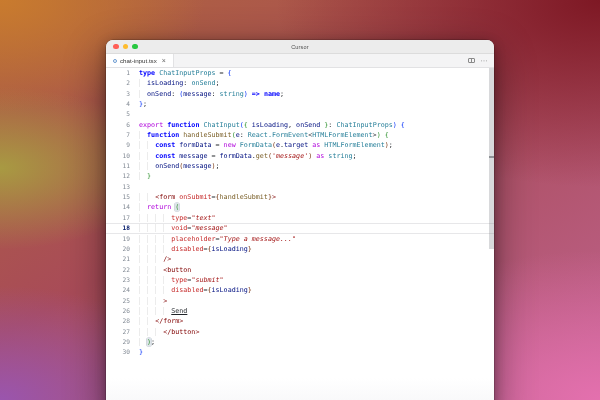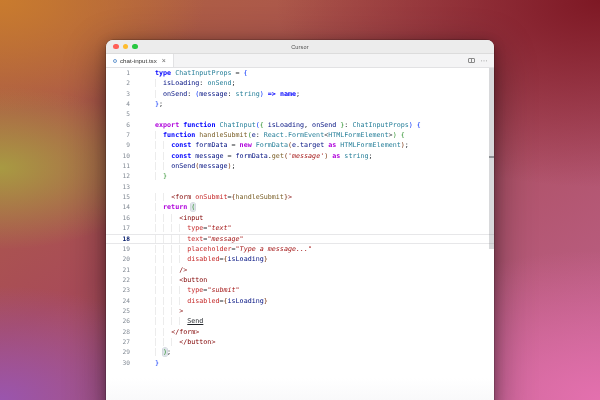--- a/index.html
+++ b/index.html
@@ -38,36 +38,36 @@
   .tab-actions { margin-left:auto; display:flex; align-items:center; gap:6px; padding-right:7px; }
   .split-icon { width:7px; height:5.5px; border:1px solid #8a8a8a; border-radius:1px; position:relative; display:block; }
   .split-divider { position:absolute; left:50%; top:0; bottom:0; width:1px; background:#8a8a8a; }
   .more-icon { font-size:7px; color:#737373; line-height:1; letter-spacing:-0.5px; }
 
   .editor {
     position:relative; height:calc(100% - 28px);
     background:linear-gradient(var(--ui-editor-bg) 88%, #f4f4f6);
     overflow:hidden;
   }
-  .line { display:flex; height:10.35px; position:relative;gap:16px; }
+  .line { display:flex; height:10.35px; position:relative; }
   .line.active { box-shadow: inset 0 1px 0 var(--ui-active-line-border), inset 0 -1px 0 var(--ui-active-line-border); }
   .ln {
     flex:none; width:24px; text-align:right; margin-right:9px;
     font-family:"DejaVu Sans Mono", monospace; font-size:6.2px; line-height:10.35px;
     color:var(--ui-line-number);
   }
   .line.active .ln { color:var(--ui-line-number-active); font-weight:bold; }
   .code {
     white-space:pre; font-family:"DejaVu Sans Mono", monospace;
     font-size:6.7px; line-height:10.35px; color:var(--syntax-punctuation);
   }
   .ig { box-shadow: inset 1px 0 0 var(--ui-indent-guide); }
 
   .ks { color:var(--syntax-keyword-storage); font-weight:bold; }
-  .kc { color:var(--syntax-keyword-control); font-weight:bold; }
+  .kc { color:var(--syntax-keyword-control); font-weight:normal; }
   .ty { color:var(--syntax-type-name); }
   .va { color:var(--syntax-variable-name); }
   .fn { color:var(--syntax-function-name); }
   .st { color:var(--syntax-string-literal);font-style:italic; }
   .tg { color:var(--syntax-jsx-tag); }
   .at { color:var(--syntax-jsx-attribute); }
   .pu { color:var(--syntax-punctuation); }
   .b1 { color:var(--syntax-bracket-level-1); }
   .b2 { color:var(--syntax-bracket-level-2); }
   .b3 { color:var(--syntax-bracket-level-3); }
@@ -159,30 +159,26 @@
           </div>
           <div class="line">
             <span class="ln">15</span>
             <span class="code"><span class="ig">  </span><span class="ig">  </span><span class="tg">&lt;form</span><span class="pu"> </span><span class="at">onSubmit</span><span class="pu">=</span><span class="b3">{</span><span class="fn">handleSubmit</span><span class="b3">}</span><span class="tg">&gt;</span></span>
           </div>
           <div class="line">
             <span class="ln">14</span>
             <span class="code"><span class="ig">  </span><span class="kc">return</span><span class="pu"> </span><span class="b2 hl">(</span></span>
           </div>
           <div class="line">
-            <span class="ln">16</span>
-            <span class="code"><span class="ig">  </span><span class="ig">  </span><span class="ig">  </span><span class="tg">&lt;input</span></span>
-          </div>
-          <div class="line">
             <span class="ln">17</span>
             <span class="code"><span class="ig">  </span><span class="ig">  </span><span class="ig">  </span><span class="ig">  </span><span class="at">type</span><span class="pu">=</span><span class="st">"text"</span></span>
           </div>
           <div class="line active">
             <span class="ln">18</span>
-            <span class="code"><span class="ig">  </span><span class="ig">  </span><span class="ig">  </span><span class="ig">  </span><span class="at">text</span><span class="pu">=</span><span class="st">"message"</span></span>
+            <span class="code"><span class="ig">  </span><span class="ig">  </span><span class="ig">  </span><span class="ig">  </span><span class="at">void</span><span class="pu">=</span><span class="st">"message"</span></span>
           </div>
           <div class="line">
             <span class="ln">19</span>
             <span class="code"><span class="ig">  </span><span class="ig">  </span><span class="ig">  </span><span class="ig">  </span><span class="at">placeholder</span><span class="pu">=</span><span class="st">"Type a message..."</span></span>
           </div>
           <div class="line">
             <span class="ln">20</span>
             <span class="code"><span class="ig">  </span><span class="ig">  </span><span class="ig">  </span><span class="ig">  </span><span class="at">disabled</span><span class="pu">=</span><span class="b3">{</span><span class="va">isLoading</span><span class="b3">}</span></span>
           </div>
           <div class="line">

